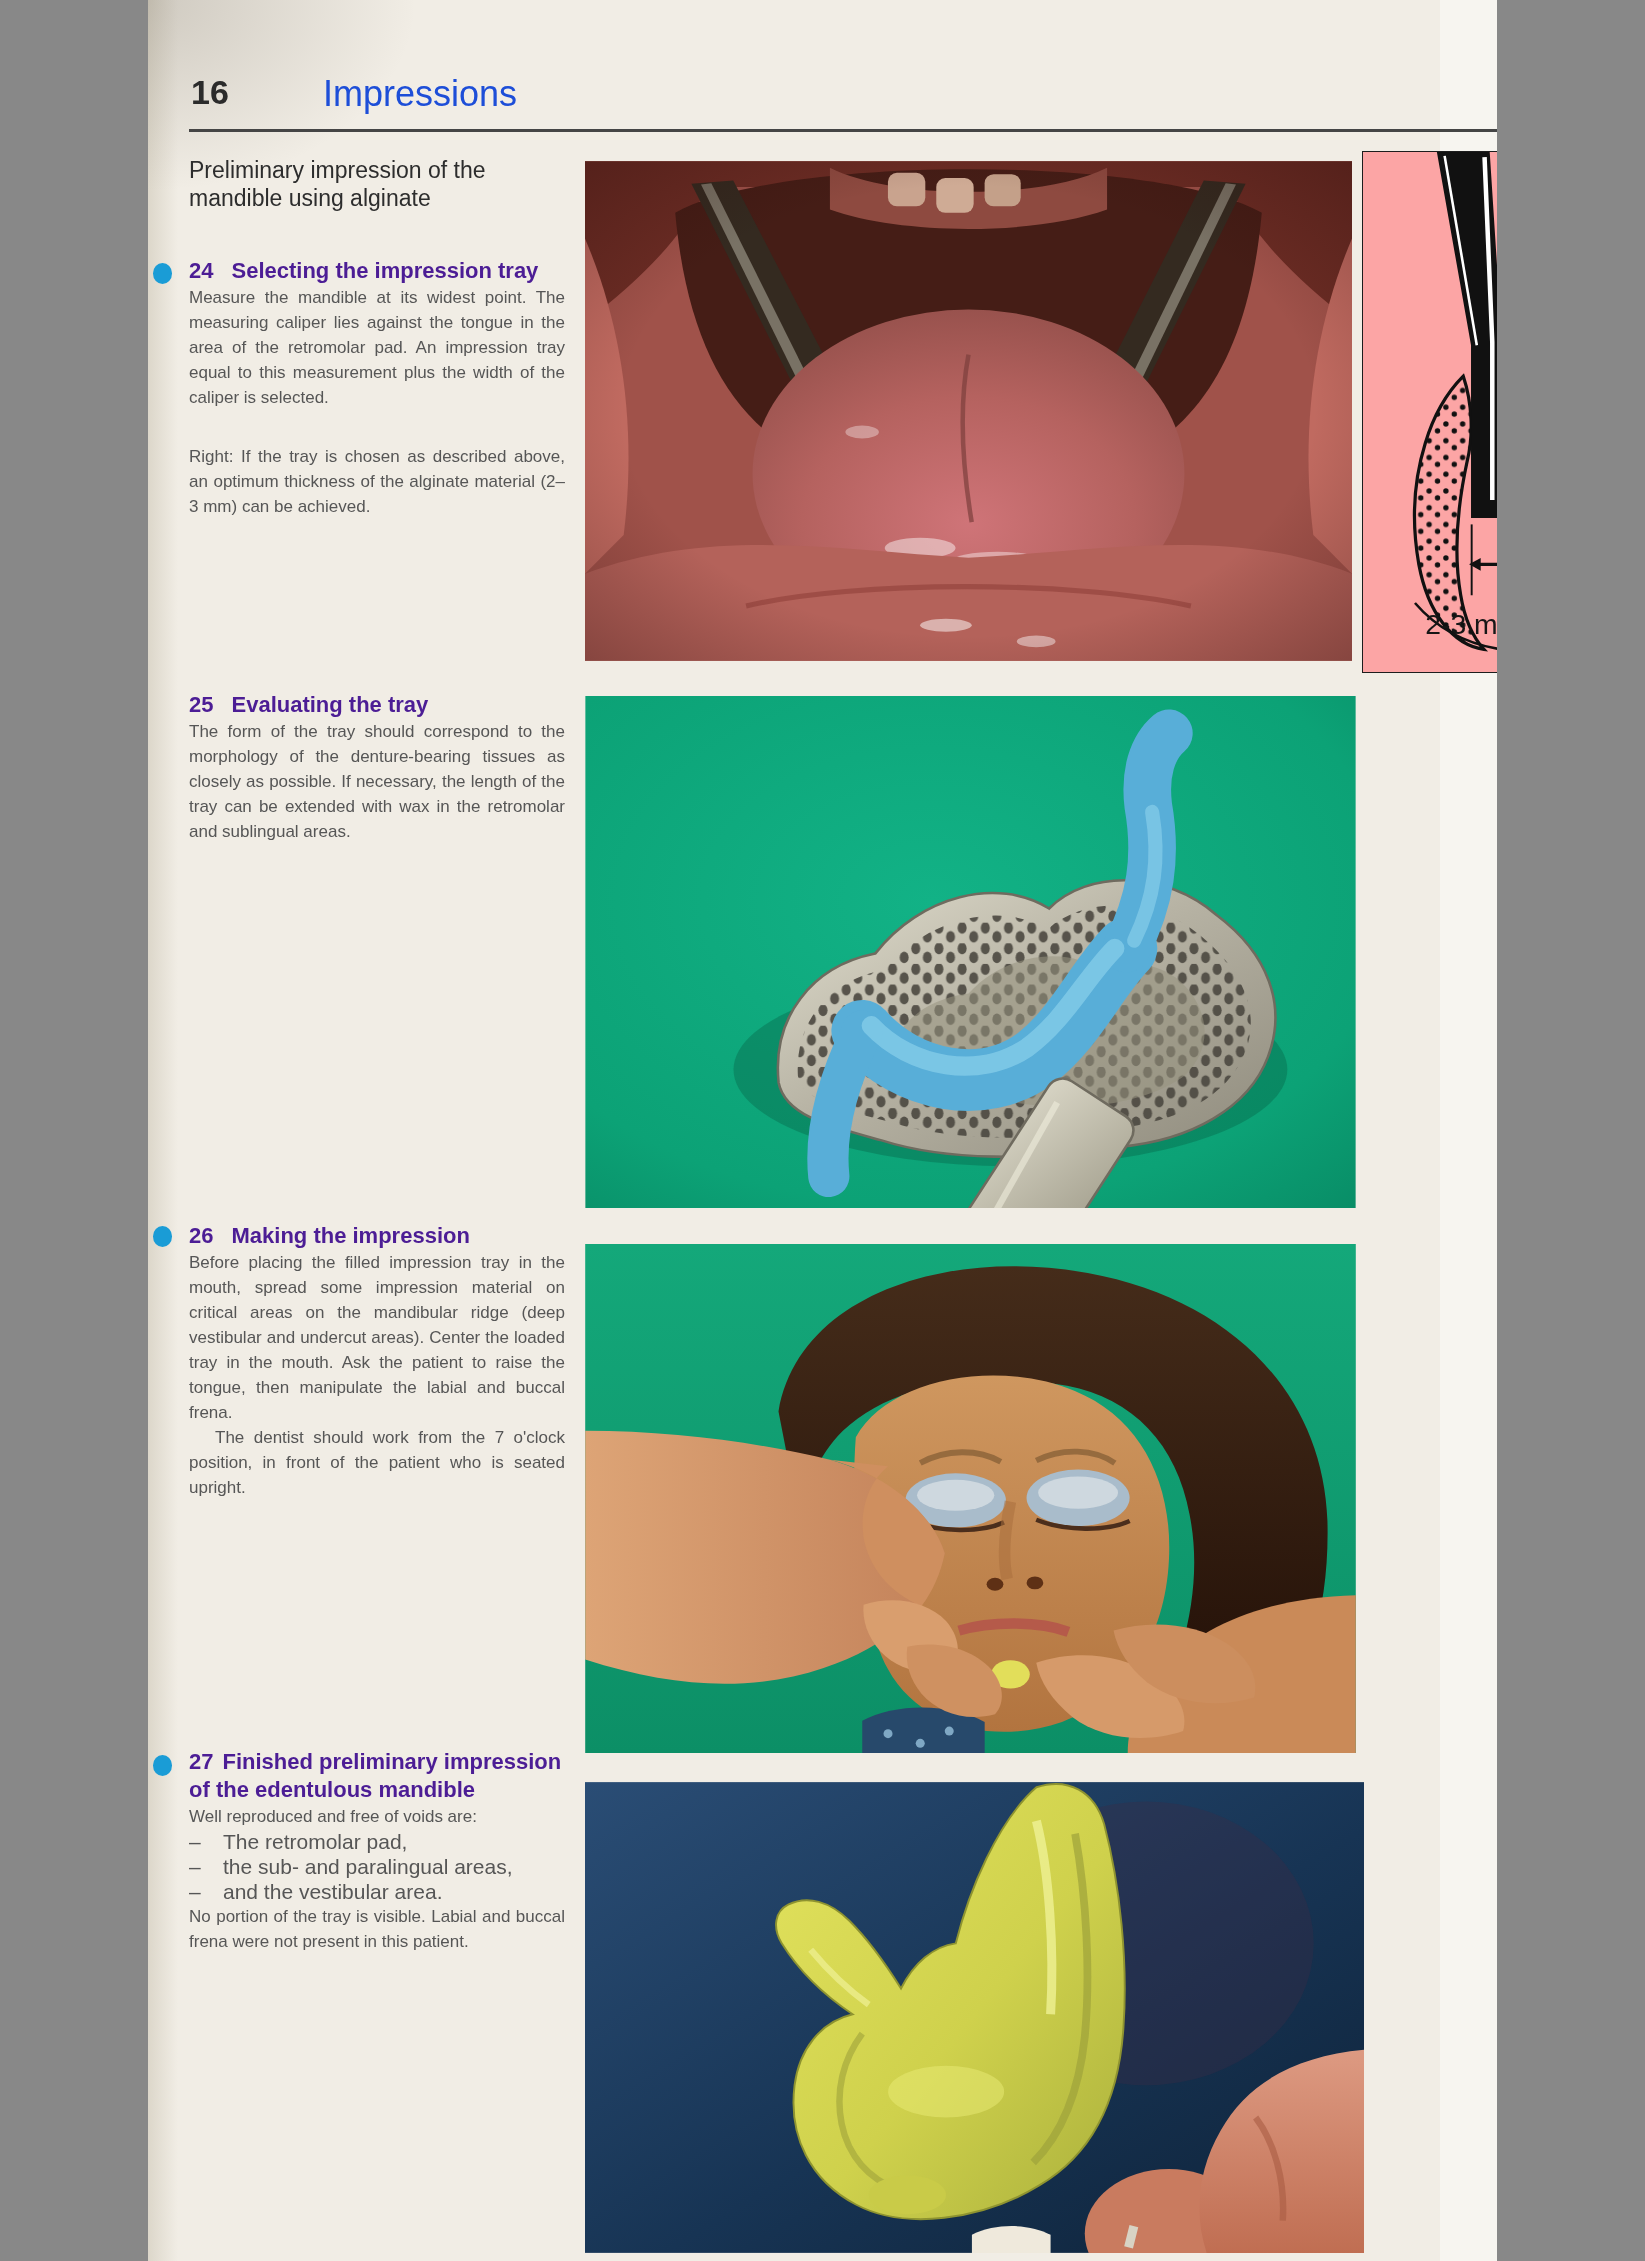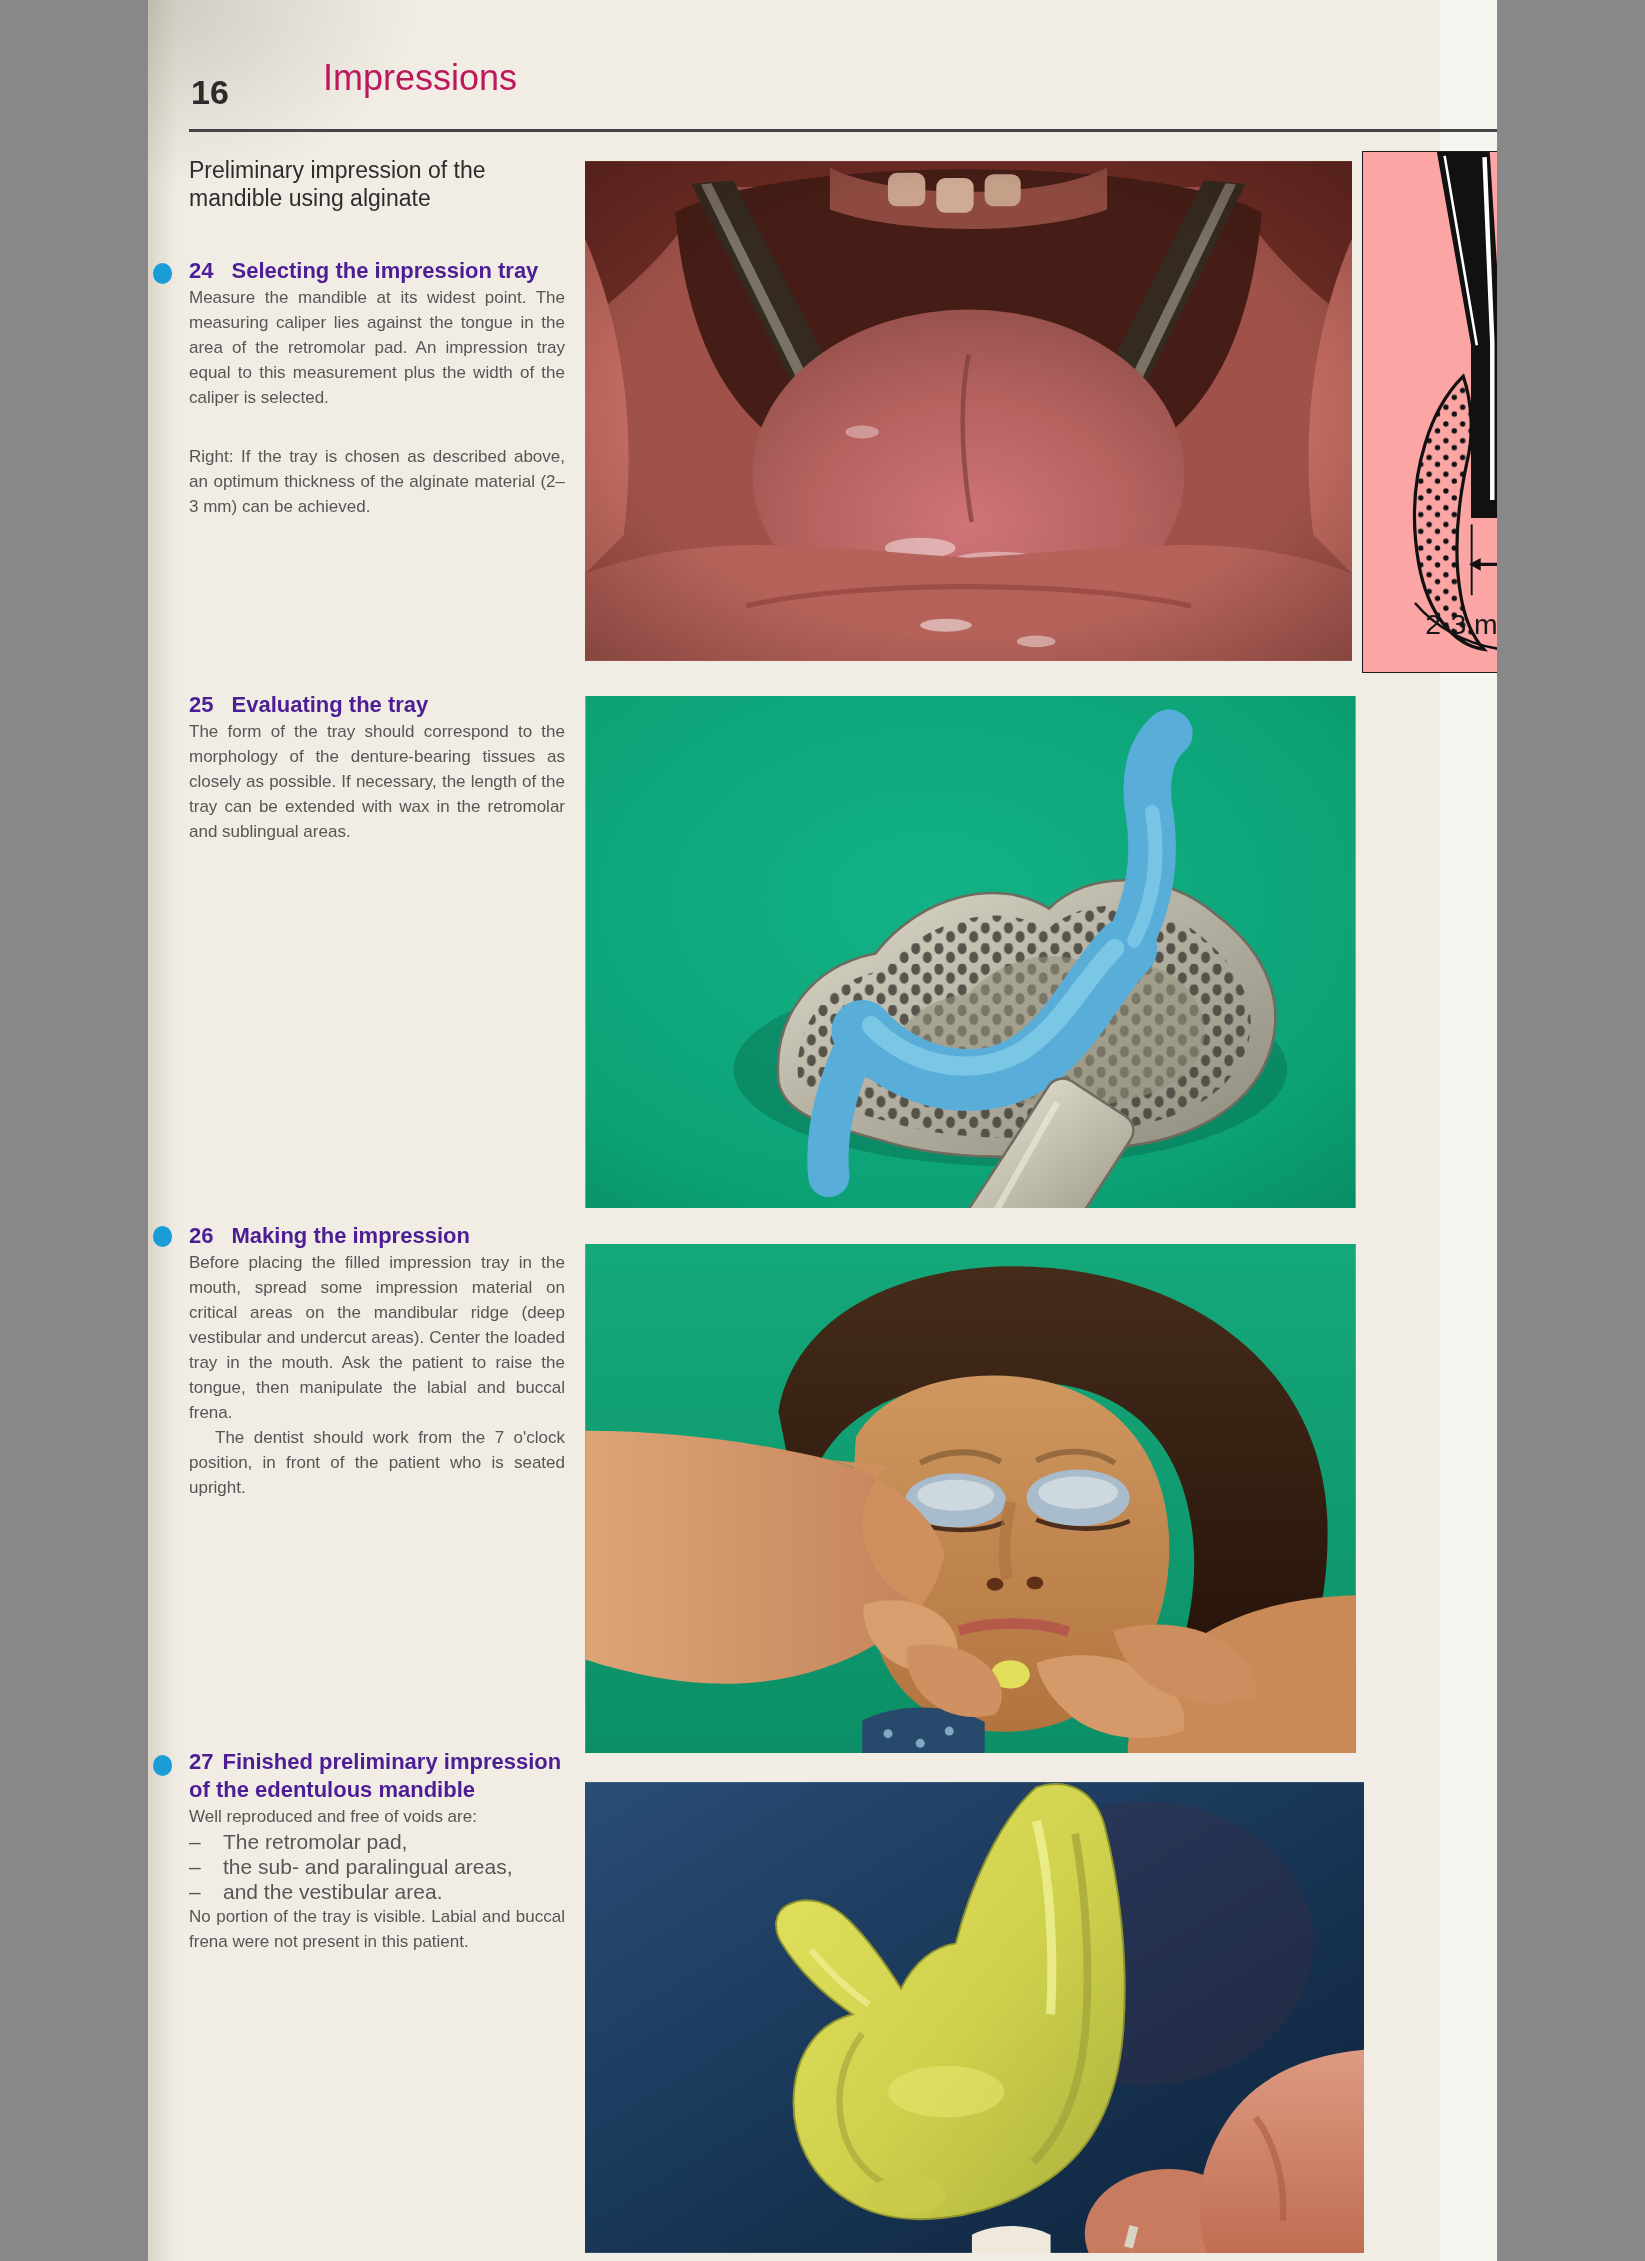--- a/index.html
+++ b/index.html
@@ -9,21 +9,21 @@
     font-family:"Liberation Sans", sans-serif;color:#565656;
   }
   .edge-left{position:absolute;left:0;top:0;width:30px;height:100%;
     background:linear-gradient(90deg,#d7d1c3,rgba(215,209,195,0));opacity:.8;}
   .corner-shade{position:absolute;left:0;top:0;width:271px;height:193px;
     background:radial-gradient(ellipse at 0 0, rgba(120,112,98,.28), rgba(120,112,98,0) 70%);}
   .band-right{position:absolute;right:0;top:0;width:57px;height:100%;background:#f7f5f0;}
 
   
   .hdr-num{position:absolute;left:43px;top:75px;font-size:34px;font-weight:700;color:#2b2b2b;line-height:1;}
-  .hdr-title{position:absolute;left:175px;top:60px;font-size:36px;font-weight:400;color:#be185d;line-height:1;}
+  .hdr-title{position:absolute;left:175px;top:76px;font-size:36px;font-weight:400;color:#1d4ed8;line-height:1;}
   .hdr-rule{position:absolute;left:41px;top:129px;width:1546px;height:2.6px;background:#454545;}
 
   
   .col{position:absolute;left:41px;width:376px;}
   .col p{margin:0;font-size:17px;line-height:25px;text-align:justify;}
   h2.intro{margin:0;font-size:23px;line-height:28px;font-weight:400;color:#2d2d2d;}
   h3.sec{margin:0;font-size:22px;line-height:28px;font-weight:700;color:#4c1d95;}
   h3.sec .num{margin-right:18px;}
   h3.sec .num-tight{margin-right:9px;}
   .note{margin-top:34px !important;}

